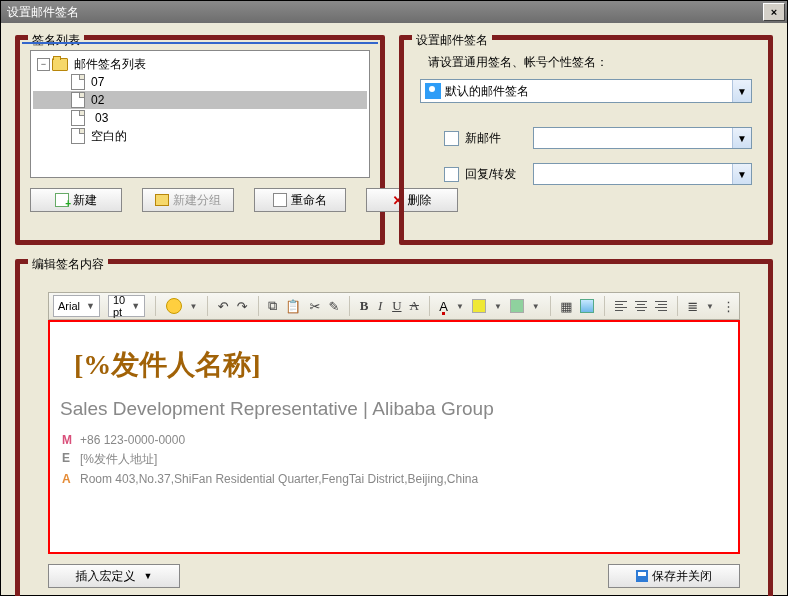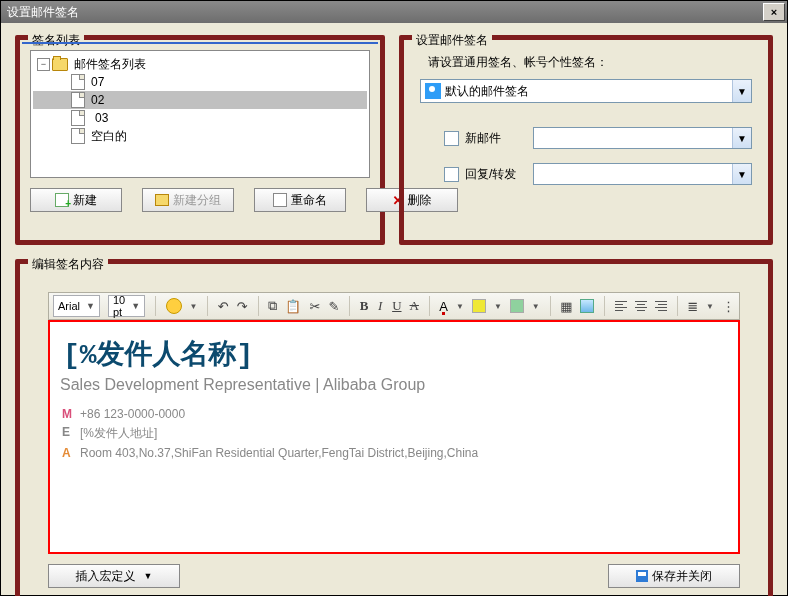--- a/index.html
+++ b/index.html
@@ -51,22 +51,22 @@
 .tb-btn{width:20px;height:20px;display:flex;align-items:center;justify-content:center;font-size:13px;color:#444}
 .tb-btn.b{font-weight:bold;font-family:"Times New Roman"}
 .tb-btn.i{font-style:italic;font-family:"Times New Roman"}
 .tb-btn.u{text-decoration:underline;font-family:"Times New Roman"}
 .tb-btn.color-a{color:#000;position:relative}
 .tb-btn.color-a::after{content:"";position:absolute;bottom:1px;left:3px;right:3px;height:3px;background:#c00}
 .tb-btn .sw{width:12px;height:12px}
 .tb-arr{width:8px;font-size:8px;color:#555;display:flex;align-items:center;justify-content:center}
 .face{width:14px;height:14px;border-radius:50%;background:#ffcf3f;border:1px solid #c79a00}
 .canvas{border:2px solid #ff0000;border-top-width:2px;background:#fff;height:210px;padding:10px 10px;overflow:auto}
-.canvas h1{margin:3px;font-size:28px;font-weight:bold;color:#0c4a6e;font-family:Liberation Mono, monospace}
-.canvas .sub{font-size:16px;color:#888;font-family:Arial;margin-top:2px}
+.canvas h1{margin:14px;font-size:28px;font-weight:bold;color:#a16207;font-family:Liberation Serif, serif}
+.canvas .sub{font-size:19px;color:#888;font-family:Arial;margin-top:2px}
 .canvas table{margin-top:10px;font-family:Arial;font-size:12px;color:#888}
 .canvas table td{padding:1px 6px 1px 0;vertical-align:top}
 .canvas table td.k{font-weight:bold}
 .td-m{color:#d94f7a}
 .td-e{color:#888}
 .td-a{color:#e58b36}
 .footer{display:flex;margin-top:10px}
 .footer .btn{min-width:110px}
 .footer .spacer{flex:1}
 .ico-save{width:12px;height:12px;background:#2e7bd6;position:relative}

